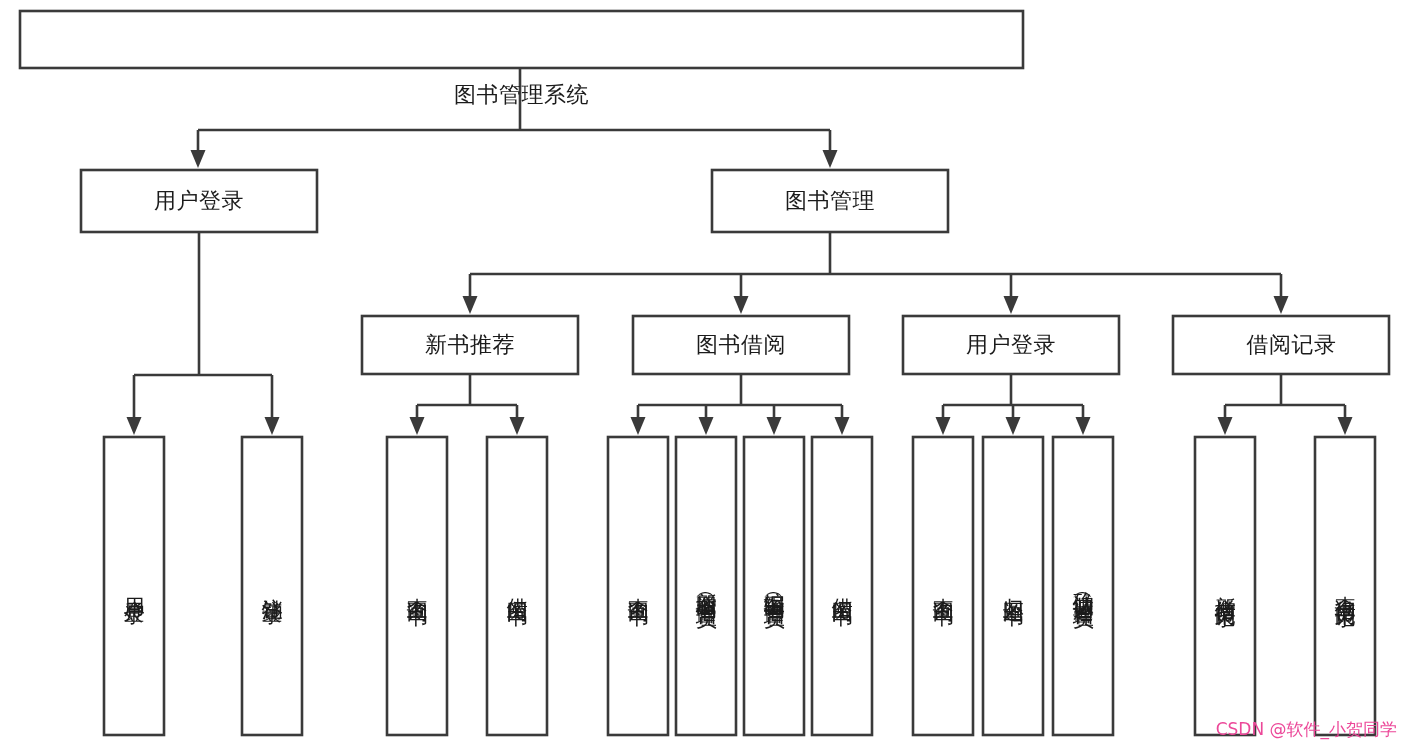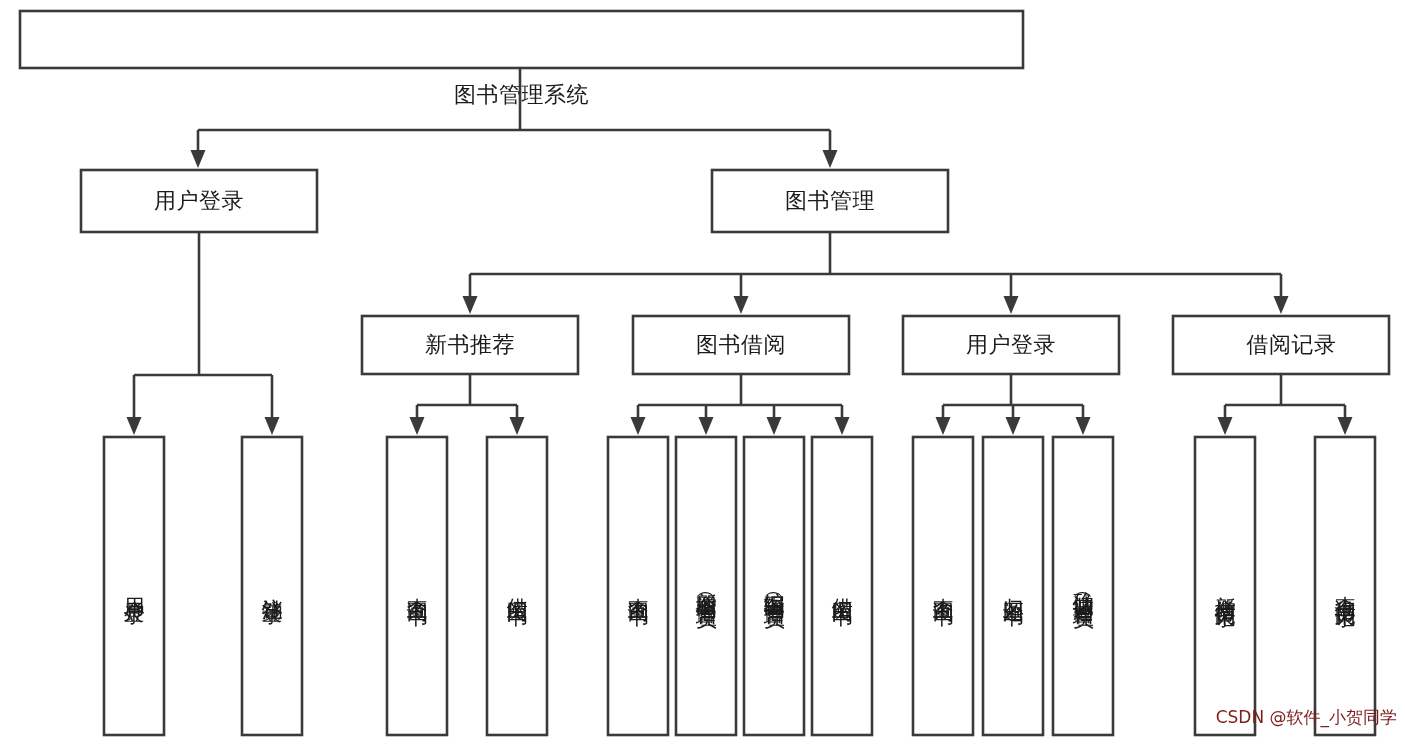--- a/index.html
+++ b/index.html
@@ -74,24 +74,24 @@
     white-space: nowrap;
     letter-spacing: 0.5px;
   }
   .box-hit {
     position: absolute;
     background: transparent;
   }
   #watermark {
     position: absolute;
     right: 8px;
-    bottom: 18px;
+    bottom: 6px;
     font-family: "DejaVu Sans", "Liberation Sans", sans-serif;
     font-size: 17px;
-    color: #7f1d1d;
+    color: #ec4899;
     white-space: nowrap;
     user-select: none;
   }
 </style>
 </head>
 <body>
 
 <div id="diagram-root">
 
   <svg id="tree-svg" viewBox="0 0 1405 747" xmlns="http://www.w3.org/2000/svg">

